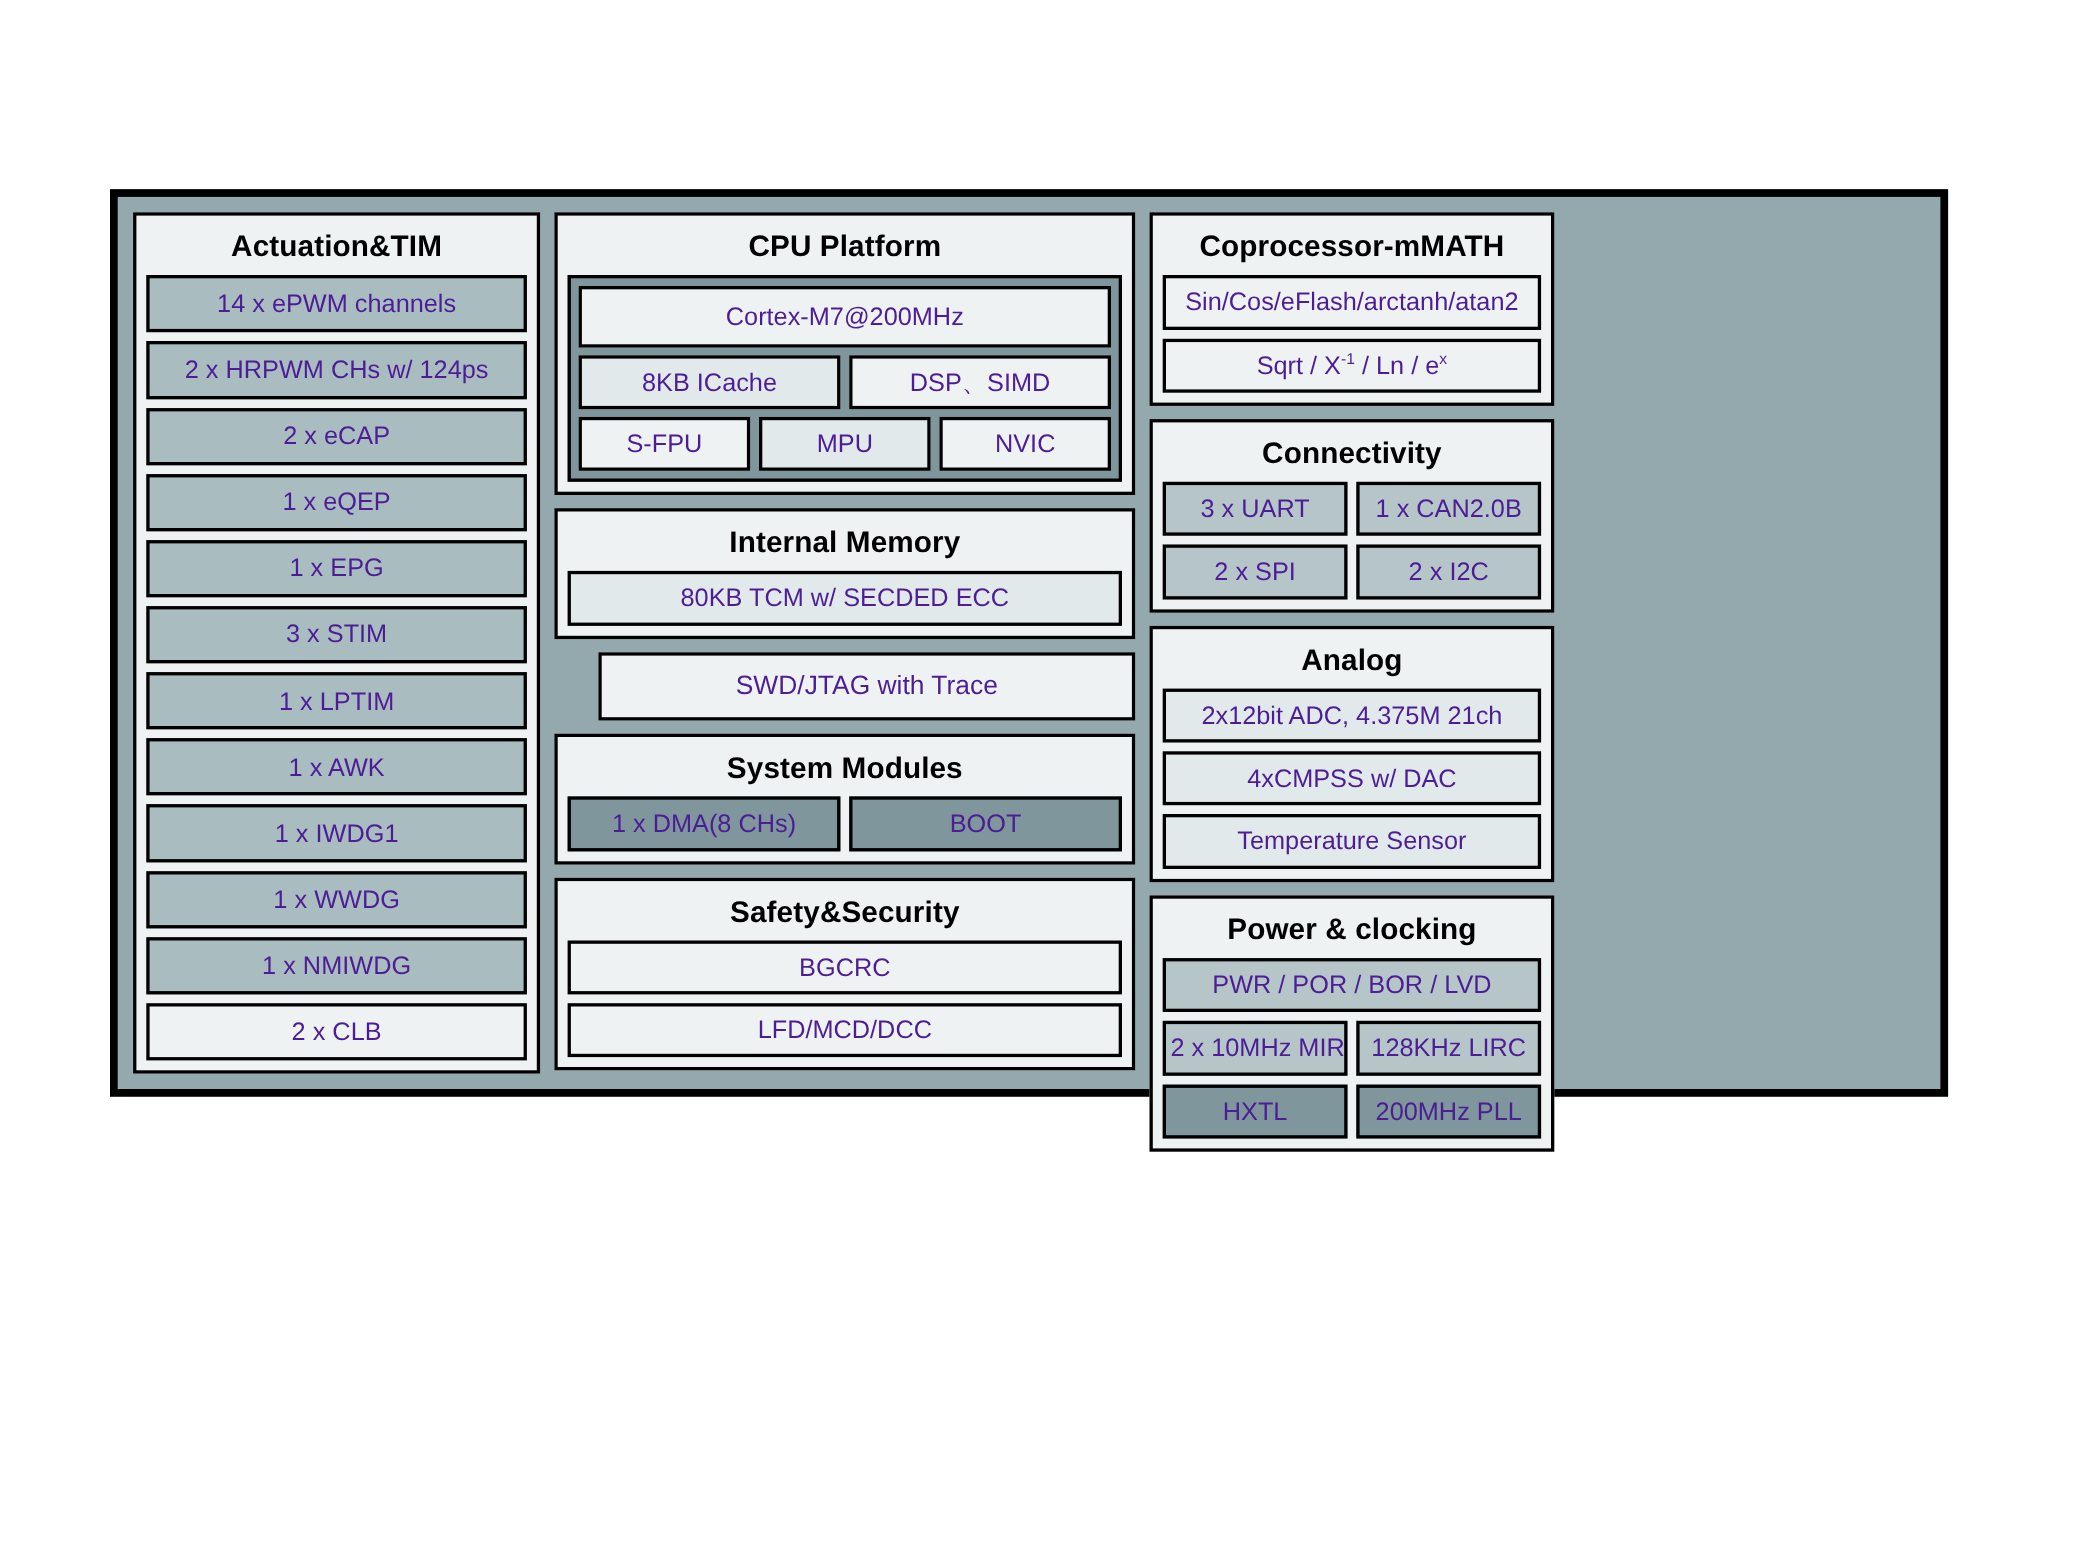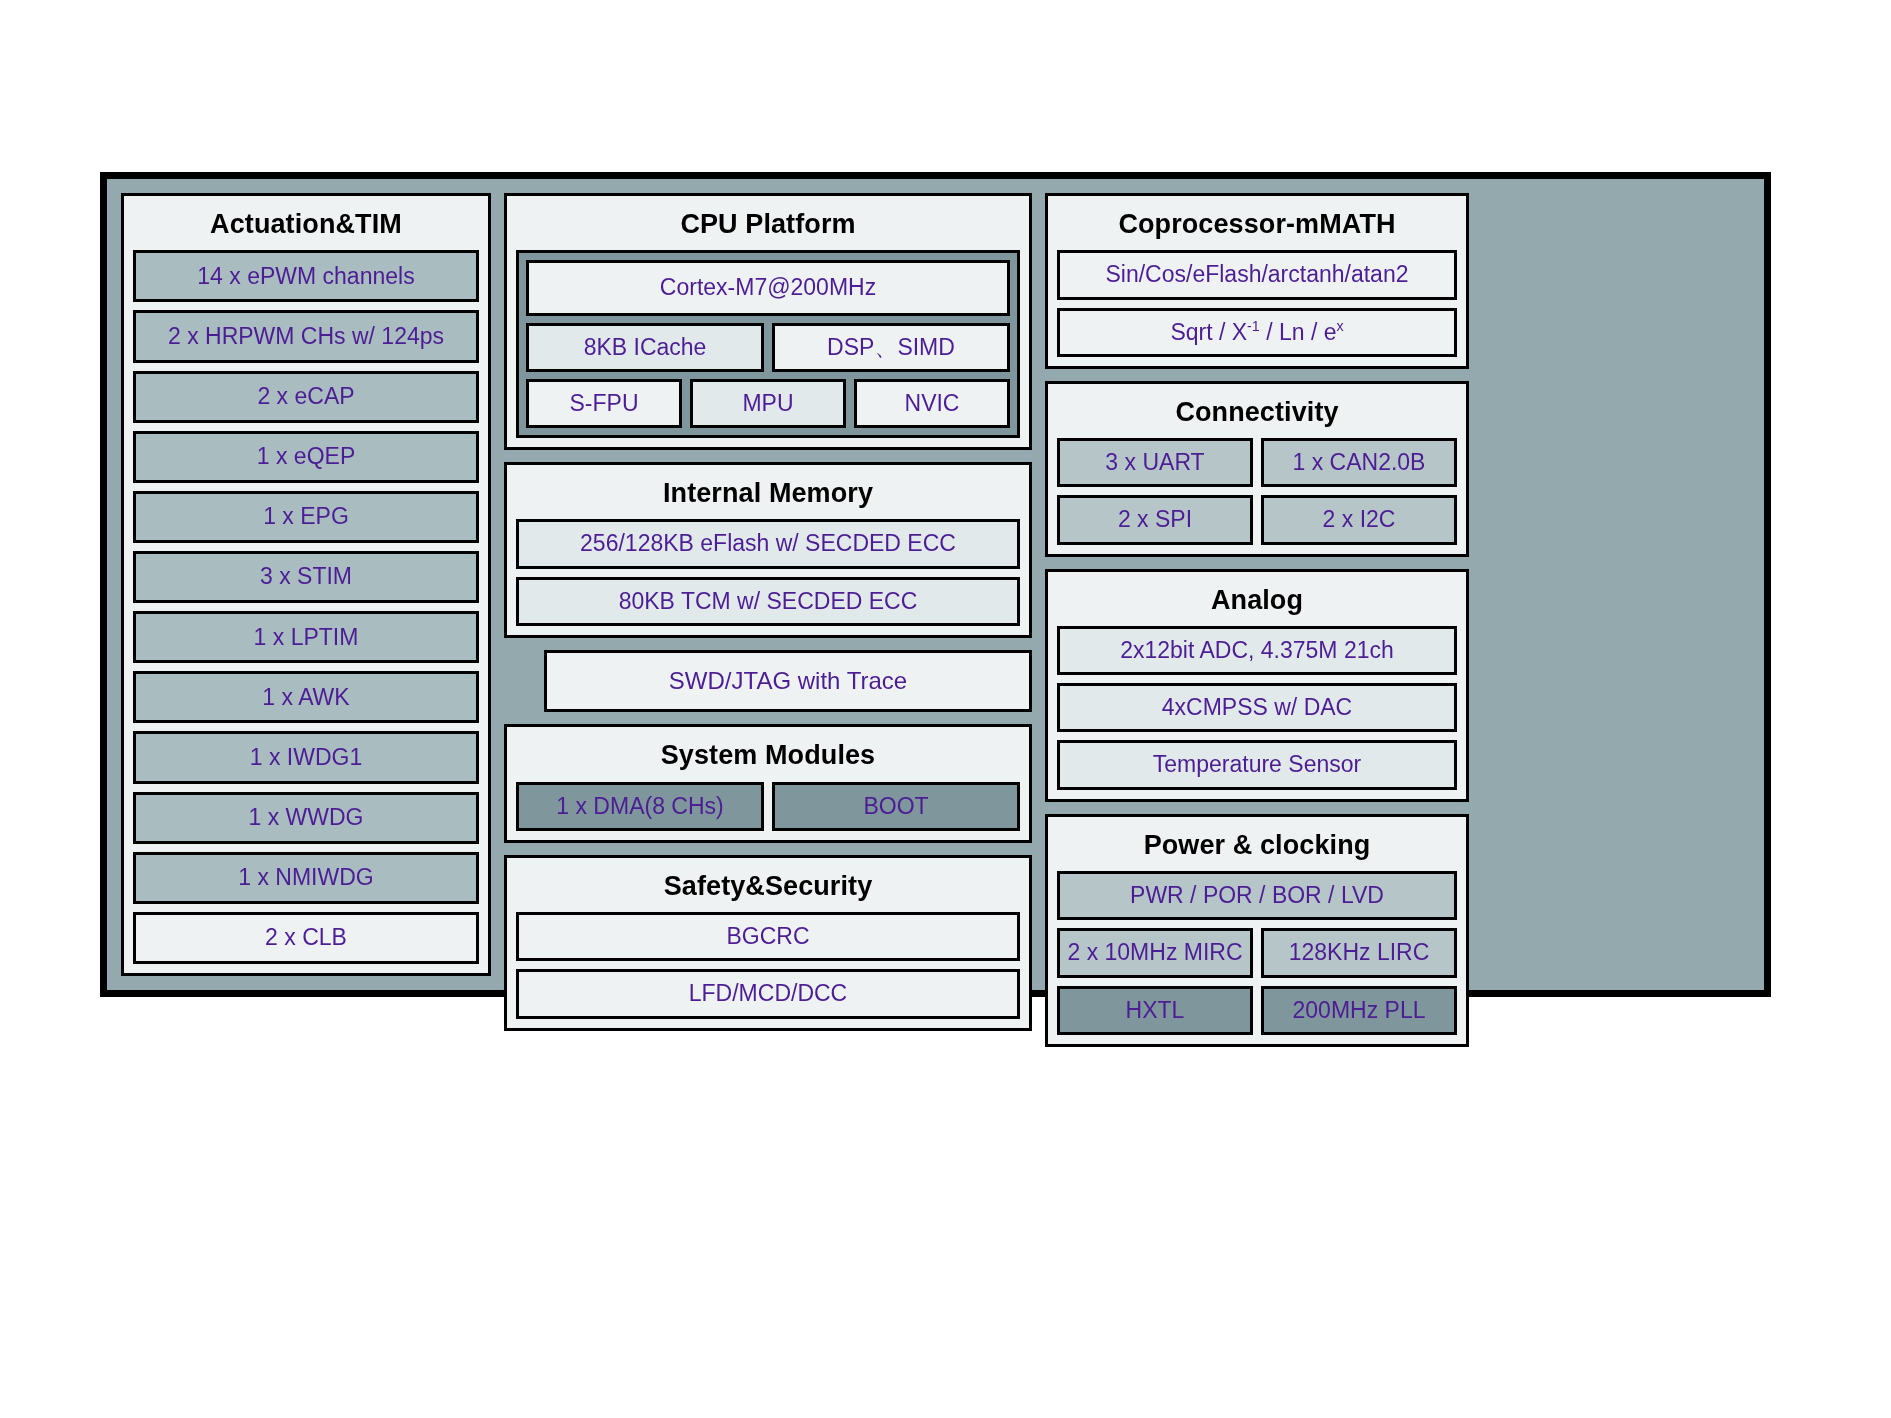--- a/index.html
+++ b/index.html
@@ -24,21 +24,21 @@
     border: 7px solid #000000;
     padding: 14px;
     display: flex;
     gap: 13px;
   }
 
   
   .col { display: flex; flex-direction: column; gap: 12px; }
   .col-left   { width: 370px; }
   .col-center { width: 528px; }
-  .col-right  { width: 424px; }
+  .col-right  { width: 368px; }
 
   
   .group {
     background: #eef2f3;
     border: 3px solid #000000;
     padding: 8px 9px 9px 9px;
     display: flex;
     flex-direction: column;
     gap: 8px;
   }
@@ -127,21 +127,20 @@
           <div class="row2">
             <div class="cell tone-c">S-FPU</div>
             <div class="cell tone-b">MPU</div>
             <div class="cell tone-c">NVIC</div>
           </div>
         </div>
       </div>
 
       <div class="group">
         <div class="group-title">Internal Memory</div>
-        <div class="cell tone-b">256/128KB eFlash w/ SECDED ECC</div>
         <div class="cell tone-b">80KB TCM w/ SECDED ECC</div>
       </div>
 
       <div class="group" style="padding:6px 9px;margin-left:40px;">
         <div class="cell tone-c" style="border:none;background:transparent;font-size:24px;">SWD/JTAG with Trace</div>
       </div>
 
       <div class="group">
         <div class="group-title">System Modules</div>
         <div class="row2">

